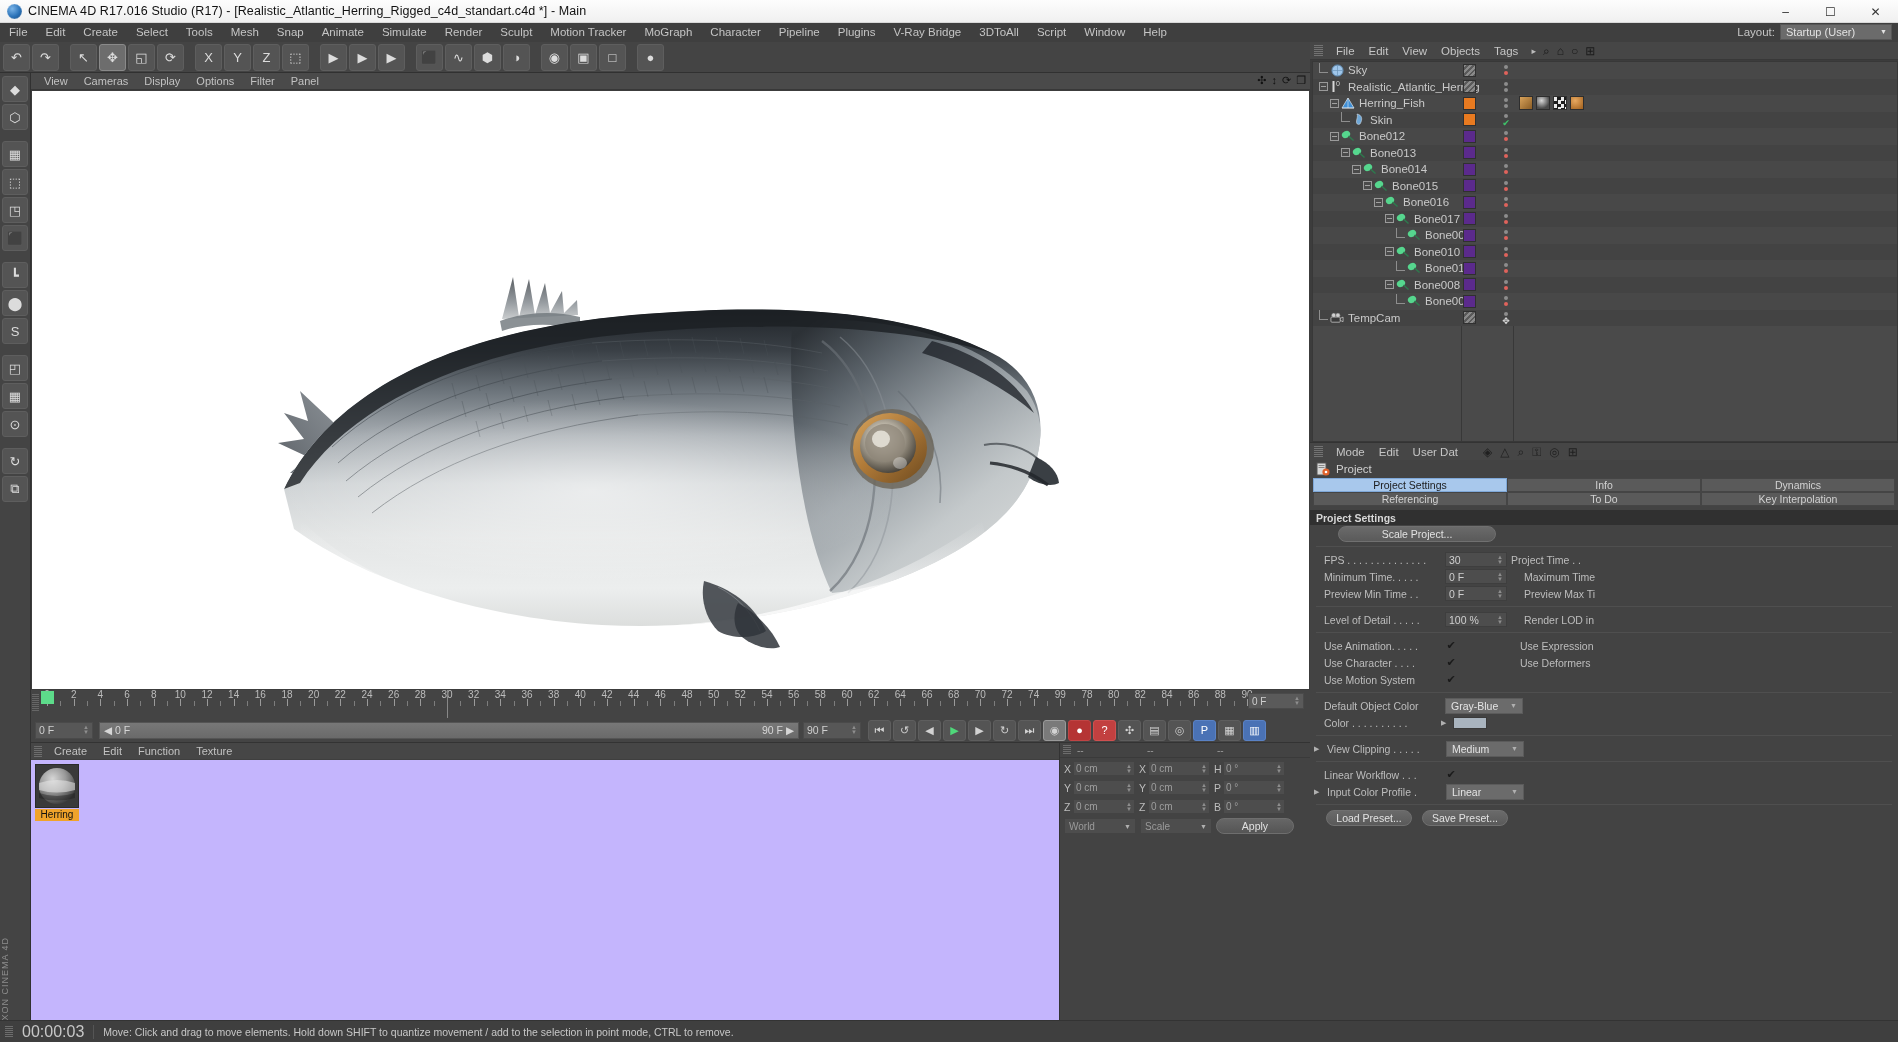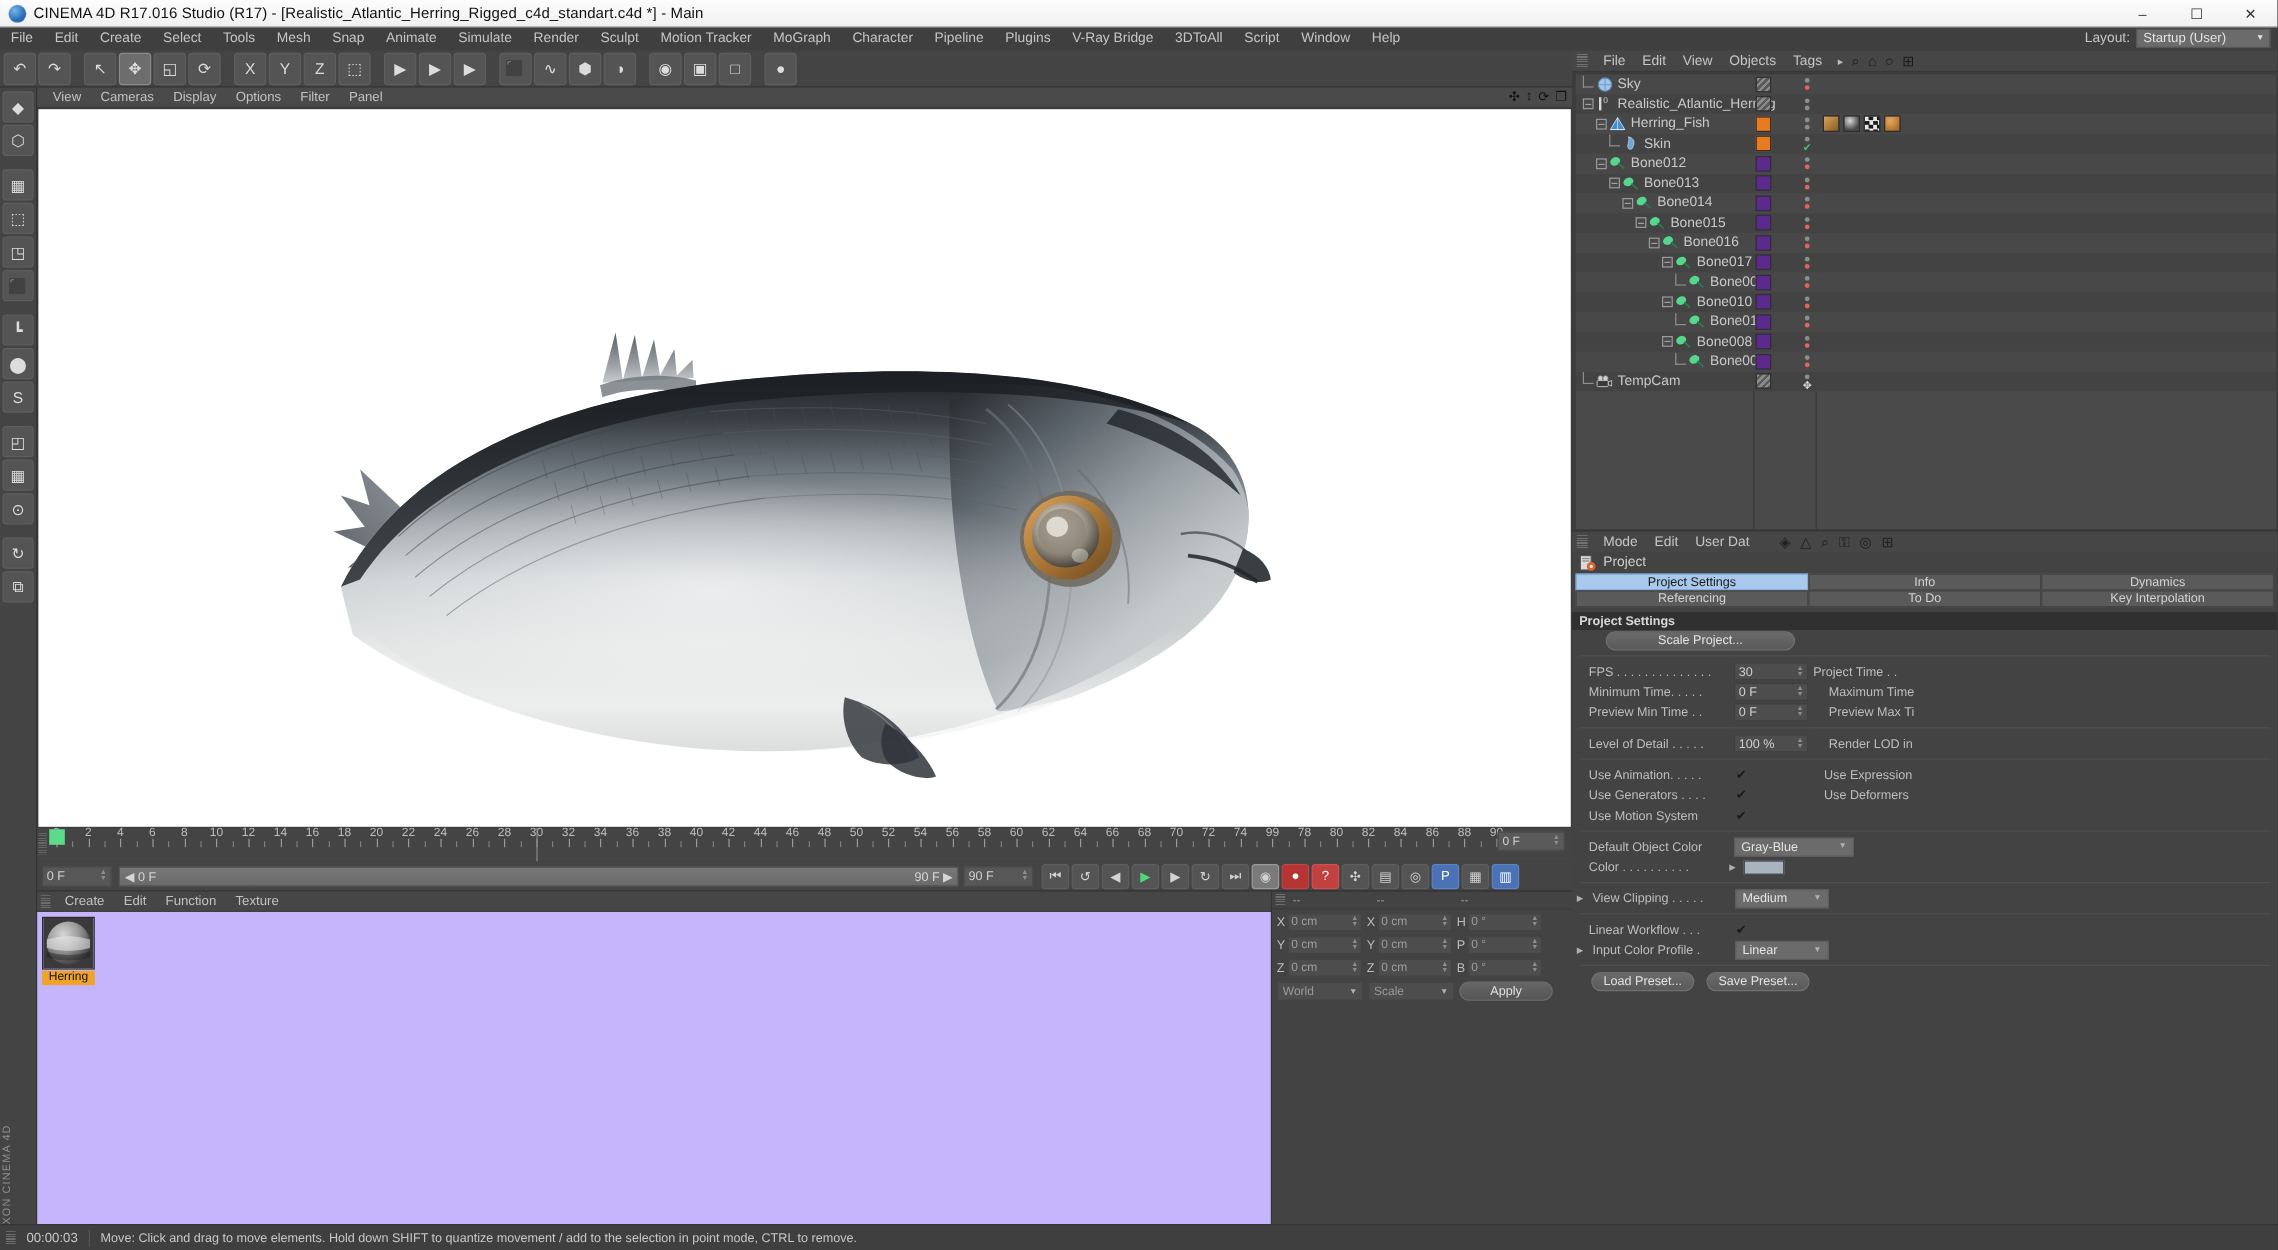--- a/index.html
+++ b/index.html
@@ -254,21 +254,21 @@
   .colbox { width: 34px; height: 12px; background: #a9b4bf; border: 1px solid #3a3a3a; }
 
   
   #statusbar {
     position: absolute; left: 0; bottom: 0; width: 1898px; height: 22px;
     background: #3f3f3f; border-top: 1px solid #333;
     display: flex; align-items: center; padding-left: 5px; gap: 9px;
   }
   #statusbar .grip { width: 8px; height: 11px;
     background: repeating-linear-gradient(#6d6d6d 0 1px, transparent 1px 2px); }
-  #statusbar .tm { font-size: 11px; color: #c7c7c7; }
+  #statusbar .tm { font-size: 16px; color: #c7c7c7; }
   #statusbar .sep { width: 1px; height: 14px; background: #555; }
   #statusbar .msg { font-size: 10.5px; color: #c7c7c7; }
 </style>
 </head>
 <body>
 
 <div id="app">
 
   <div id="titlebar">
     <div class="app-icon"></div>
@@ -1195,33 +1195,33 @@
       <span class="plab" style="margin-left:14px">Render LOD in</span>
     </div>
     <div class="hsep"></div>
 
     <div class="prow">
       <span class="plab" style="width:118px">Use Animation. . . . .</span>
       <span class="chk">✔</span>
       <span class="plab" style="margin-left:60px">Use Expression</span>
     </div>
     <div class="prow">
-      <span class="plab" style="width:118px">Use Generators . . . .</span>
+      <span class="plab" style="width:118px">Use Character . . . .</span>
       <span class="chk">✔</span>
       <span class="plab" style="margin-left:60px">Use Deformers</span>
     </div>
     <div class="prow">
       <span class="plab" style="width:118px">Use Motion System</span>
       <span class="chk">✔</span>
     </div>
     <div class="hsep"></div>
 
     <div class="prow">
       <span class="plab" style="width:118px">Default Object Color</span>
-      <div class="pdrop" style="width:100px">
+      <div class="pdrop" style="width:78px">
         <span>Gray-Blue</span>
         <span class="tri">▼</span>
         </div>
     </div>
     <div class="prow">
       <span class="plab" style="width:114px">Color . . . . . . . . . .</span>
       <span class="tri" style="margin-right:4px">▶</span>
       <div class="colbox"></div>
     </div>
     <div class="hsep"></div>

